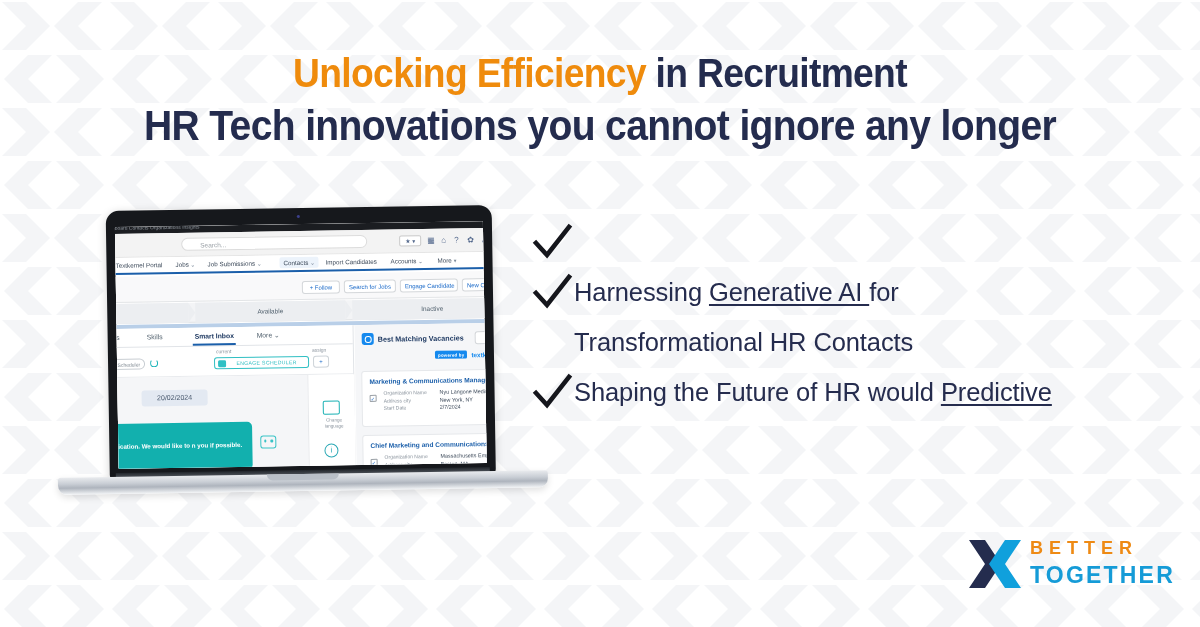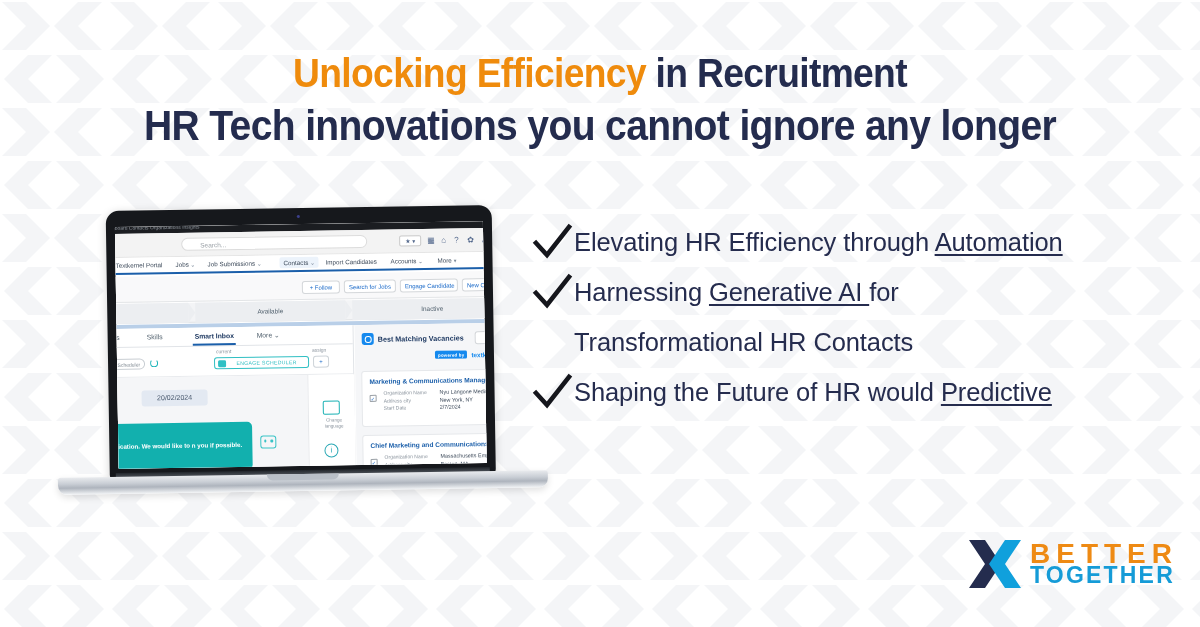--- a/index.html
+++ b/index.html
@@ -387,21 +387,21 @@
     position:absolute; left:70px; font-size:5.4px; color:#3e4b5b; white-space:nowrap;
   }
 
   
   #logo {
     position:absolute; left:968px; top:536px; width:200px; height:56px; z-index:6;
   }
   #logo-mark { position:absolute; left:0; top:2px; }
   #logo-better {
     position:absolute; left:62px; top:2px;
-    font-size:28px; font-weight:bold; color:#ee8a14;
+    font-size:18px; font-weight:bold; color:#ee8a14;
     letter-spacing:6px; font-family:"Liberation Sans", sans-serif;
   }
   #logo-together {
     position:absolute; left:62px; top:26px;
     font-size:23px; font-weight:bold; color:#159bd7;
     letter-spacing:2.2px; font-family:"Liberation Sans", sans-serif;text-align:right;
   }
 </style>
 </head>
 <body>
@@ -428,21 +428,20 @@
   </div>
   <div class="hl-line hl-line2">HR Tech innovations you cannot ignore any longer</div>
 </div>
 
 <div id="bullets">
 
   <div class="bullet-row">
     <svg class="check-icon" viewBox="0 0 44 48">
       <path d="M6 25 L17 37 L39 9" stroke="#15161c" stroke-width="4.6" fill="none" stroke-linecap="square" stroke-linejoin="miter"></path>
     </svg>
-    <div class="bullet-text"><span>Elevating HR Efficiency through </span><span class="link-underline">Automation</span></div>
   </div>
 
   <div class="bullet-row">
     <svg class="check-icon" viewBox="0 0 44 48">
       <path d="M6 25 L17 37 L39 9" stroke="#15161c" stroke-width="4.6" fill="none" stroke-linecap="square" stroke-linejoin="miter"></path>
     </svg>
     <div class="bullet-text"><span>Harnessing </span><span class="link-underline">Generative AI </span><span>for</span></div>
   </div>
   <div class="bullet-row">
     <span class="check-spacer"></span>

